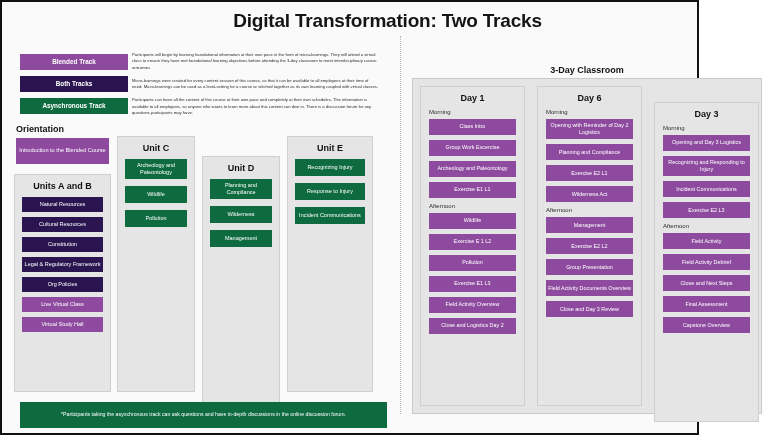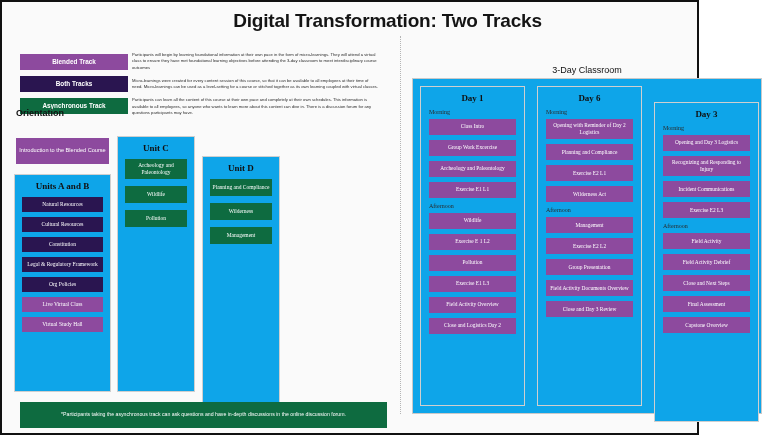--- a/index.html
+++ b/index.html
@@ -58,37 +58,36 @@
   .divider {
     position: absolute;
     left: 398px; top: 34px;
     width: 0; height: 378px;
     border-left: 1px dotted #b5b5b5;
   }
 
   
   .panel {
     position: absolute;
-    background: #0ea5e9;
+    background: #e5e5e5;
     border: 1px solid #cfcfcf;
-    font-family: Liberation Serif, serif;
   }
   .panel-title {
     text-align: center;
     font-size: 9px;
     font-weight: bold;
     color: #111111;
     margin-top: 6px;
     margin-bottom: 6px;
   }
 
   
   .orient-label {
     position: absolute;
-    left: 14px; top: 106px;
+    left: 14px; top: 122px;
     font-size: 9px; font-weight: bold; color: #111111;
   }
   .orient-box {
     position: absolute;
     left: 14px; top: 136px;
     width: 93px; height: 26px;
     background: #8d4a9e;
     color: #ffffff;
     font-size: 5.6px;
     display: flex; align-items: center; justify-content: center;
@@ -131,21 +130,21 @@
     text-align: center;
     line-height: 1.45;
     padding: 0 10px;
   }
 
   
   .classroom-title {
     position: absolute;
     left: 410px; top: 63px; width: 350px;
     text-align: center;
-    font-size: 9px; font-weight: normal; color: #111111;
+    font-size: 9px; font-weight: bold; color: #111111;
   }
   #classroom-outer { left: 410px; top: 76px; width: 350px; height: 336px; border: 1px solid #c9c9c9; }
   #day1 { left: 418px; top: 84px; width: 105px; height: 320px; }
   #day2 { left: 535px; top: 84px; width: 105px; height: 320px; }
   #day3 { left: 652px; top: 100px; width: 105px; height: 320px; }
   .session-label {
     font-size: 6px;
     color: #2a2a2a;
     margin: 3px 0 4px 8px;
   }
@@ -203,20 +202,26 @@
     <div class="box b-purple">Virtual Study Hall</div>
   </div>
 
   <div class="panel" id="unit-d">
     <div class="panel-title">Unit D</div>
     <div class="box b-green">Planning and Compliance</div>
     <div class="box b-green">Wilderness</div>
     <div class="box b-green">Management</div>
   </div>
 
+  <div class="panel" id="unit-e">
+    <div class="panel-title">Unit E</div>
+    <div class="box b-green">Recognizing Injury</div>
+    <div class="box b-green">Response to Injury</div>
+    <div class="box b-green">Incident Communications</div>
+  </div>
 
   <div class="footer">*Participants taking the asynchronous track can ask questions and have in-depth discussions in the online discussion forum.</div>
 
   <div class="classroom-title">3-Day Classroom</div>
   <div class="panel" id="classroom-outer"></div>
 
   <div class="panel" id="day1">
     <div class="panel-title">Day 1</div>
     <div class="session-label">Morning</div>
     <div class="day-box">Class Intro</div>

